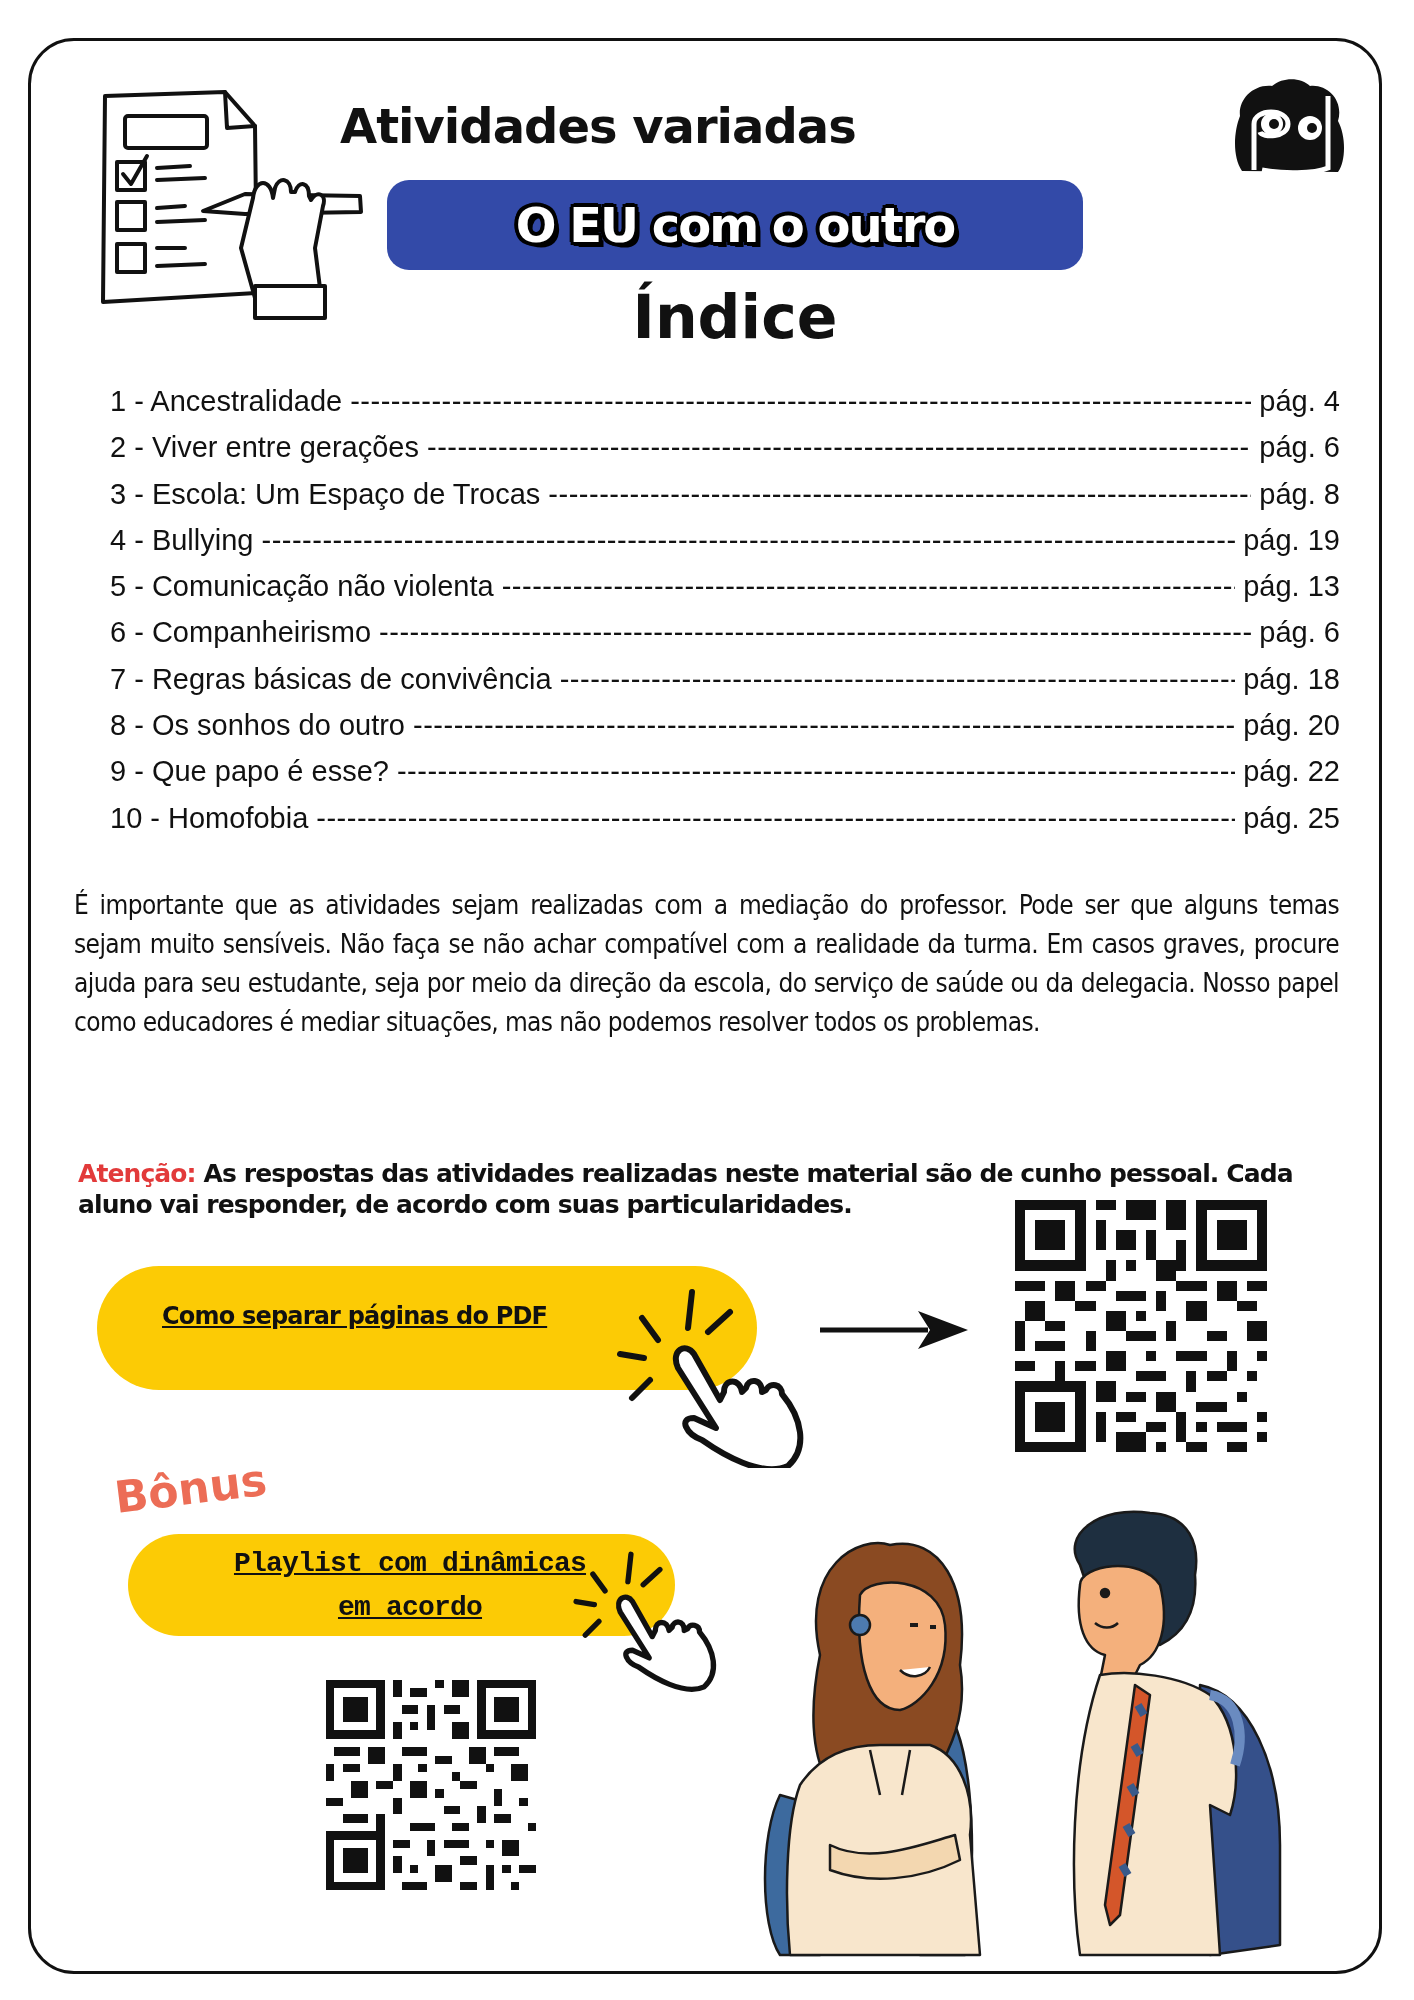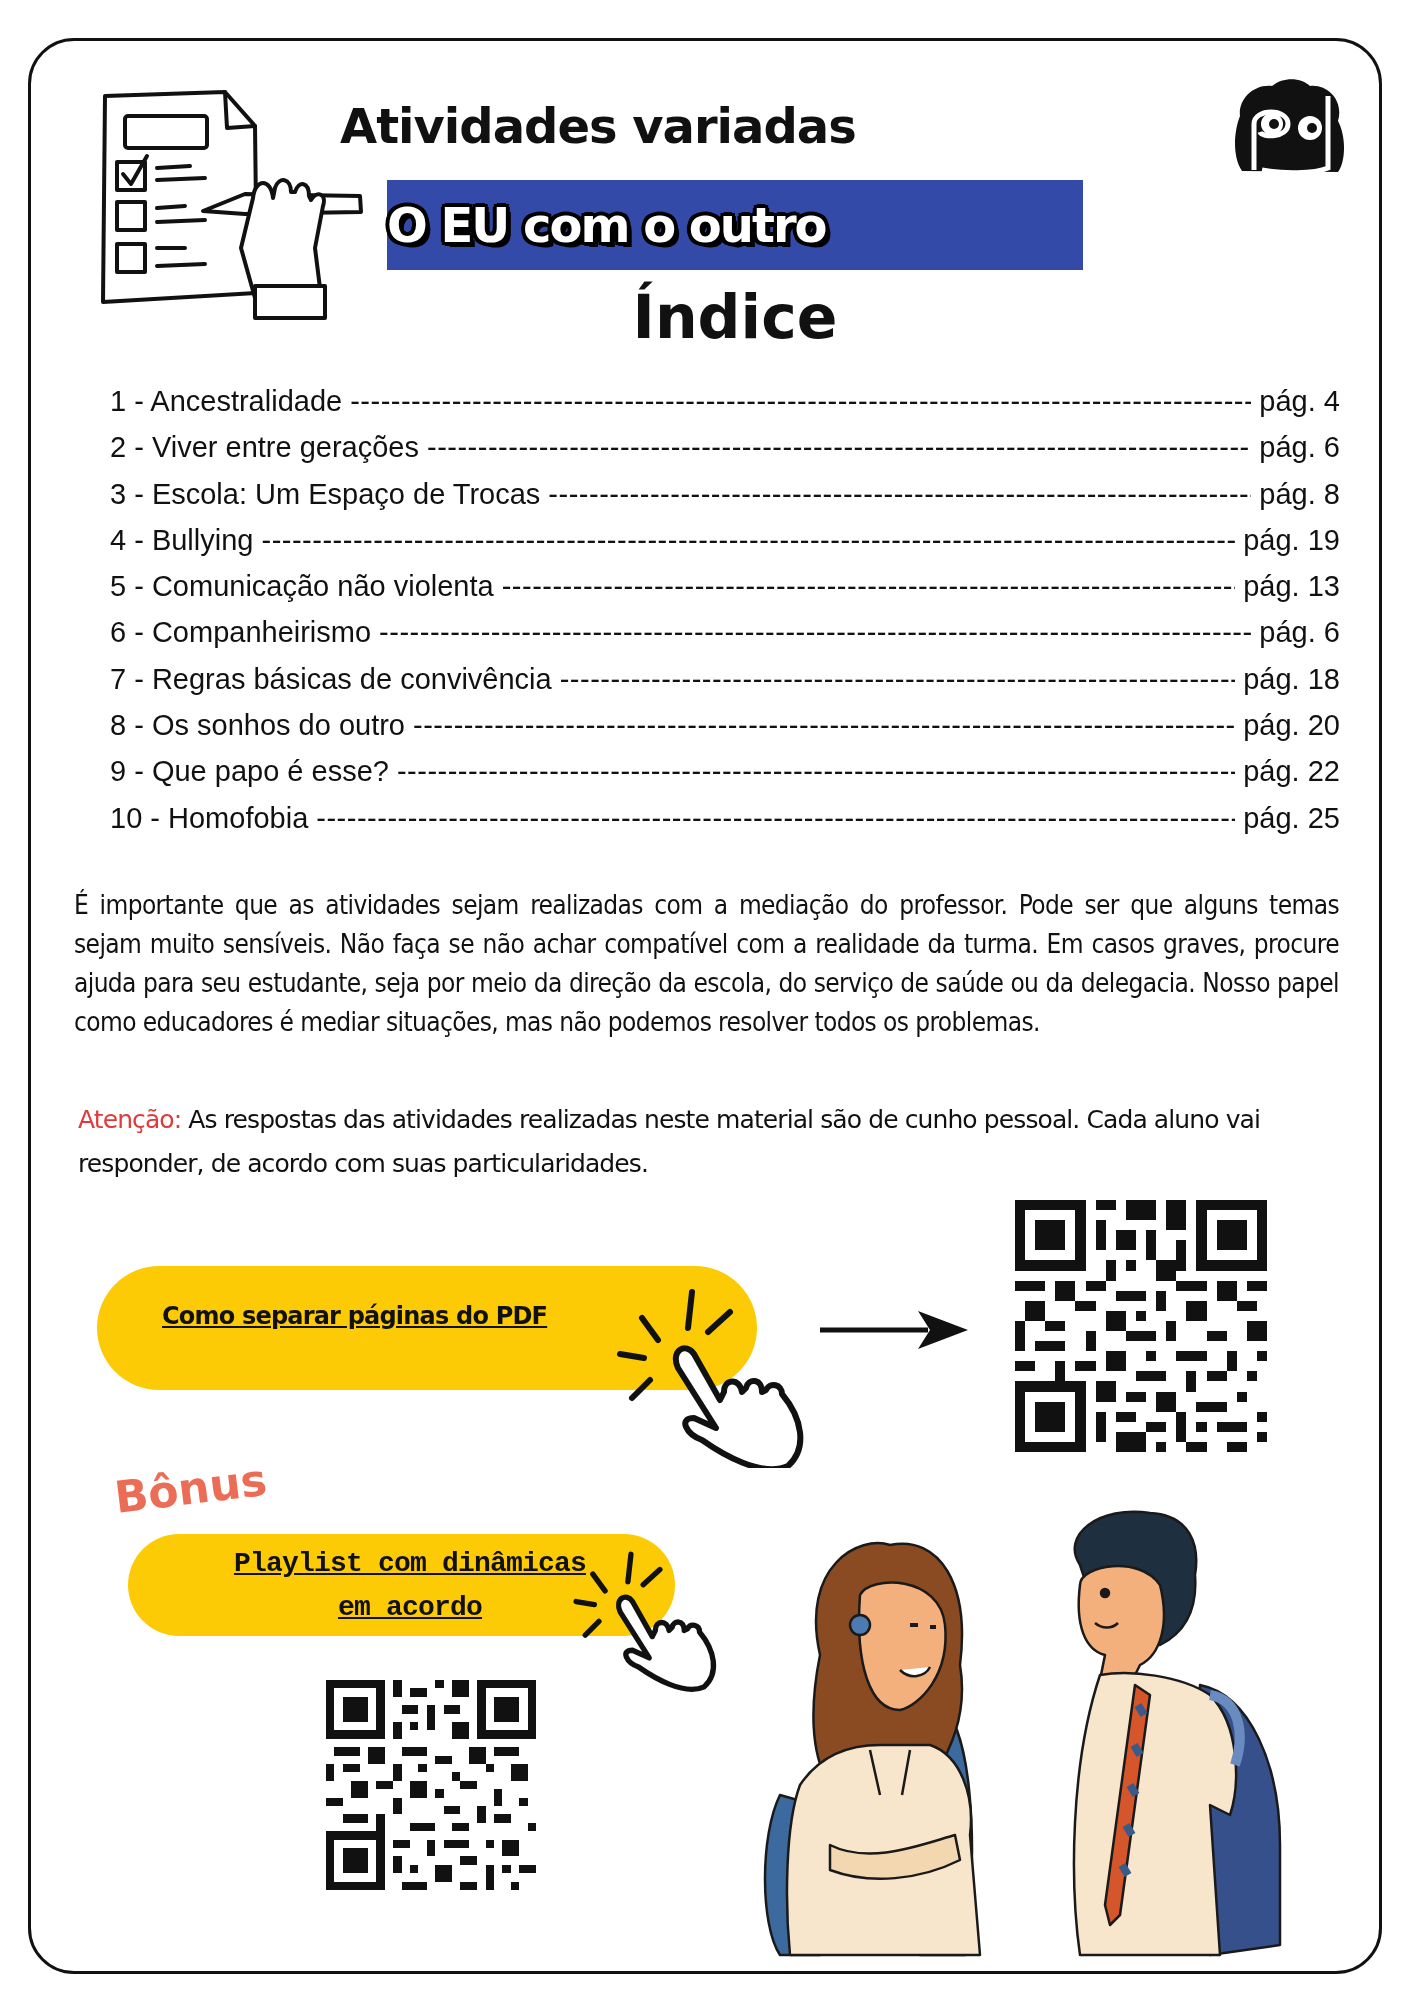--- a/index.html
+++ b/index.html
@@ -1,30 +1,30 @@
 <!DOCTYPE html>
 <html><head>
 <meta charset="utf-8">
 <style>
   html,body{margin:0;padding:0;background:#fff;}
   body{width:1414px;height:2000px;position:relative;overflow:hidden;font-family:"Liberation Sans",sans-serif;color:#111;}
   .frame{position:absolute;left:28px;top:38px;width:1354px;height:1936px;border:3px solid #111;border-radius:46px;box-sizing:border-box;}
   .abs{position:absolute;}
   .title{left:340px;top:86px;width:790px;font-family:"DejaVu Sans",sans-serif;font-weight:bold;font-size:48px;letter-spacing:-1px;line-height:80px;}
-  .banner{left:387px;top:180px;width:696px;height:90px;background:#334aa8;display:flex;align-items:center;}
+  .banner{left:387px;top:180px;width:696px;height:90px;background:#334aa8;display:flex;align-items:center;justify-content:center;border-radius:22px;}
   .banner span{font-family:"DejaVu Sans",sans-serif;font-weight:bold;font-size:48px;color:#fff;letter-spacing:-2px;
     text-shadow:-3px -3px 0 #000,3px -3px 0 #000,-3px 3px 0 #000,3px 3px 0 #000,0 4px 0 #000,0 -4px 0 #000,4px 0 0 #000,-4px 0 0 #000,5px 5px 0 #000;}
   .indice{left:340px;top:272px;width:790px;text-align:center;font-family:"DejaVu Sans",sans-serif;font-weight:bold;font-size:60px;line-height:90px;}
   .toc{left:74px;top:378px;width:1266px;}
   .toc-row{display:flex;align-items:baseline;height:46.3px;font-size:29px;line-height:46px;white-space:nowrap;overflow:hidden;}
   .toc-label{flex:0 0 auto;padding-right:8px;margin-left:36px;}
   .toc-dash{flex:1 1 auto;overflow:hidden;letter-spacing:0.5px;white-space:nowrap;}
   .toc-page{flex:0 0 auto;padding-left:8px;}
   .para{left:74px;top:860px;width:1265px;font-size:26px;line-height:39px;text-align:justify;text-align-last:left;font-family:"DejaVu Sans",sans-serif;letter-spacing:-0.6px;font-stretch:condensed;}
-  .attention{left:78px;top:1098px;width:1270px;font-family:"DejaVu Sans",sans-serif;font-weight:normal;font-size:25px;line-height:44px;letter-spacing:-0.9px;}
+  .attention{left:78px;top:1158px;width:1270px;font-family:"DejaVu Sans",sans-serif;font-weight:bold;font-size:25px;line-height:31px;letter-spacing:-0.9px;}
   .attention .label{color:#e23a3a;}
   .pill{background:#fccb05;border-radius:62px;}
   .pill1{left:97px;top:1266px;width:660px;height:124px;}
   .pill1-text{left:162px;top:1302px;font-family:"DejaVu Sans",sans-serif;font-weight:bold;font-size:24px;text-decoration:underline;letter-spacing:-0.8px;color:#111;}
   .pill2{left:128px;top:1534px;width:547px;height:102px;border-radius:51px;}
   .pill2-text{left:200px;top:1542px;width:420px;text-align:center;font-family:Liberation Mono, monospace;font-weight:bold;font-size:28px;line-height:44px;text-decoration:underline;letter-spacing:-0.8px;color:#111;}
   .bonus{left:118px;top:1472px;font-family:"DejaVu Sans",sans-serif;font-weight:bold;font-size:44px;color:#ec6d56;transform:rotate(-7deg);transform-origin:left bottom;}
   .qr{background:#fff;}
   svg{display:block;}
 </style>

